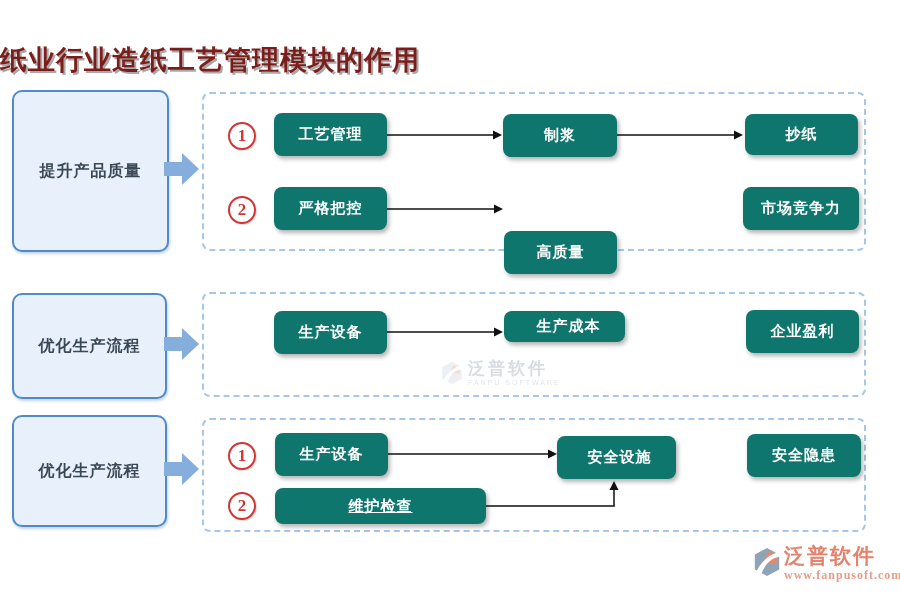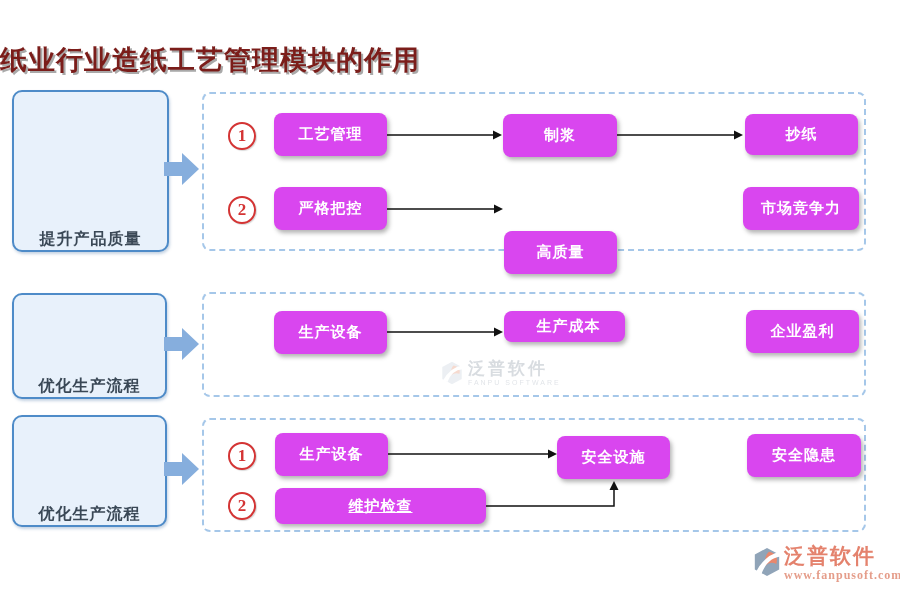--- a/index.html
+++ b/index.html
@@ -7,32 +7,32 @@
     position:relative;width:900px;height:600px;background:#ffffff;overflow:hidden;
     font-family:"Liberation Sans","DejaVu Sans",sans-serif;
   }
   .title{
     position:absolute;top:42px;left:0;width:100%;
     font-family:"Liberation Serif","DejaVu Serif",serif;
     font-size:27px;font-weight:bold;color:#7b1d1a;
     text-shadow:2px 2px 0 #a9a9a9;letter-spacing:1px;
   }
   .side-box{
-    position:absolute;display:flex;align-items:flex-end;justify-content:center;
+    position:absolute;display:flex;align-items:center;justify-content:center;
     background:#e8f1fb;border:2px solid #4e8bc8;border-radius:10px;
     box-shadow:1px 2px 3px rgba(90,130,175,.35);
     font-size:16px;font-weight:bold;color:#3a4856;letter-spacing:1px;font-family:Liberation Serif, serif;
   }
   .flow-arrow{position:absolute;}
   .panel{
     position:absolute;border:2px dashed #a5c7e9;border-radius:8px;background:#fff;
   }
   .node{
     position:absolute;display:flex;align-items:center;justify-content:center;
-    background:#d946ef;color:#ffffff;border-radius:8px;
+    background:#0f766e;color:#ffffff;border-radius:8px;
     font-size:15px;font-weight:bold;letter-spacing:1px;
     box-shadow:2px 3px 4px rgba(40,40,40,.35);
   }
   .node.underlined{text-decoration:underline;}
   .circnum{
     position:absolute;width:24px;height:24px;border:2px solid #d43434;border-radius:50%;
     color:#d43434;display:flex;align-items:center;justify-content:center;
     font-family:"Liberation Serif","DejaVu Serif",serif;font-size:17px;font-weight:bold;
     box-shadow:1px 1px 1px rgba(0,0,0,.15);background:#fff;
   }
@@ -142,21 +142,21 @@
   </div>
   <svg class="flow-arrow" style="left:164px;top:452px;" width="36" height="34" viewBox="0 0 36 34">
     <polygon points="0,10 18,10 18,1 35,17 18,33 18,24 0,24" fill="#86aedd"></polygon>
   </svg>
 
   <div class="panel" style="left:202px;top:418px;width:660px;height:110px;">
     <span class="circnum" style="left:24px;top:22px;">1</span>
     <div class="node" style="left:71px;top:13px;width:113px;height:43px;">
       <span>生产设备</span>
     </div>
-    <div class="node" style="left:353px;top:16px;width:113px;height:43px;">
+    <div class="node" style="left:353px;top:16px;width:113px;height:43px;padding-left:6px;">
       <span>安全设施</span>
     </div>
     <div class="node" style="left:543px;top:14px;width:114px;height:43px;">
       <span>安全隐患</span>
     </div>
 
     <span class="circnum" style="left:24px;top:72px;">2</span>
     <div class="node underlined" style="left:71px;top:68px;width:211px;height:36px;">
       <span>维护检查</span>
     </div>

